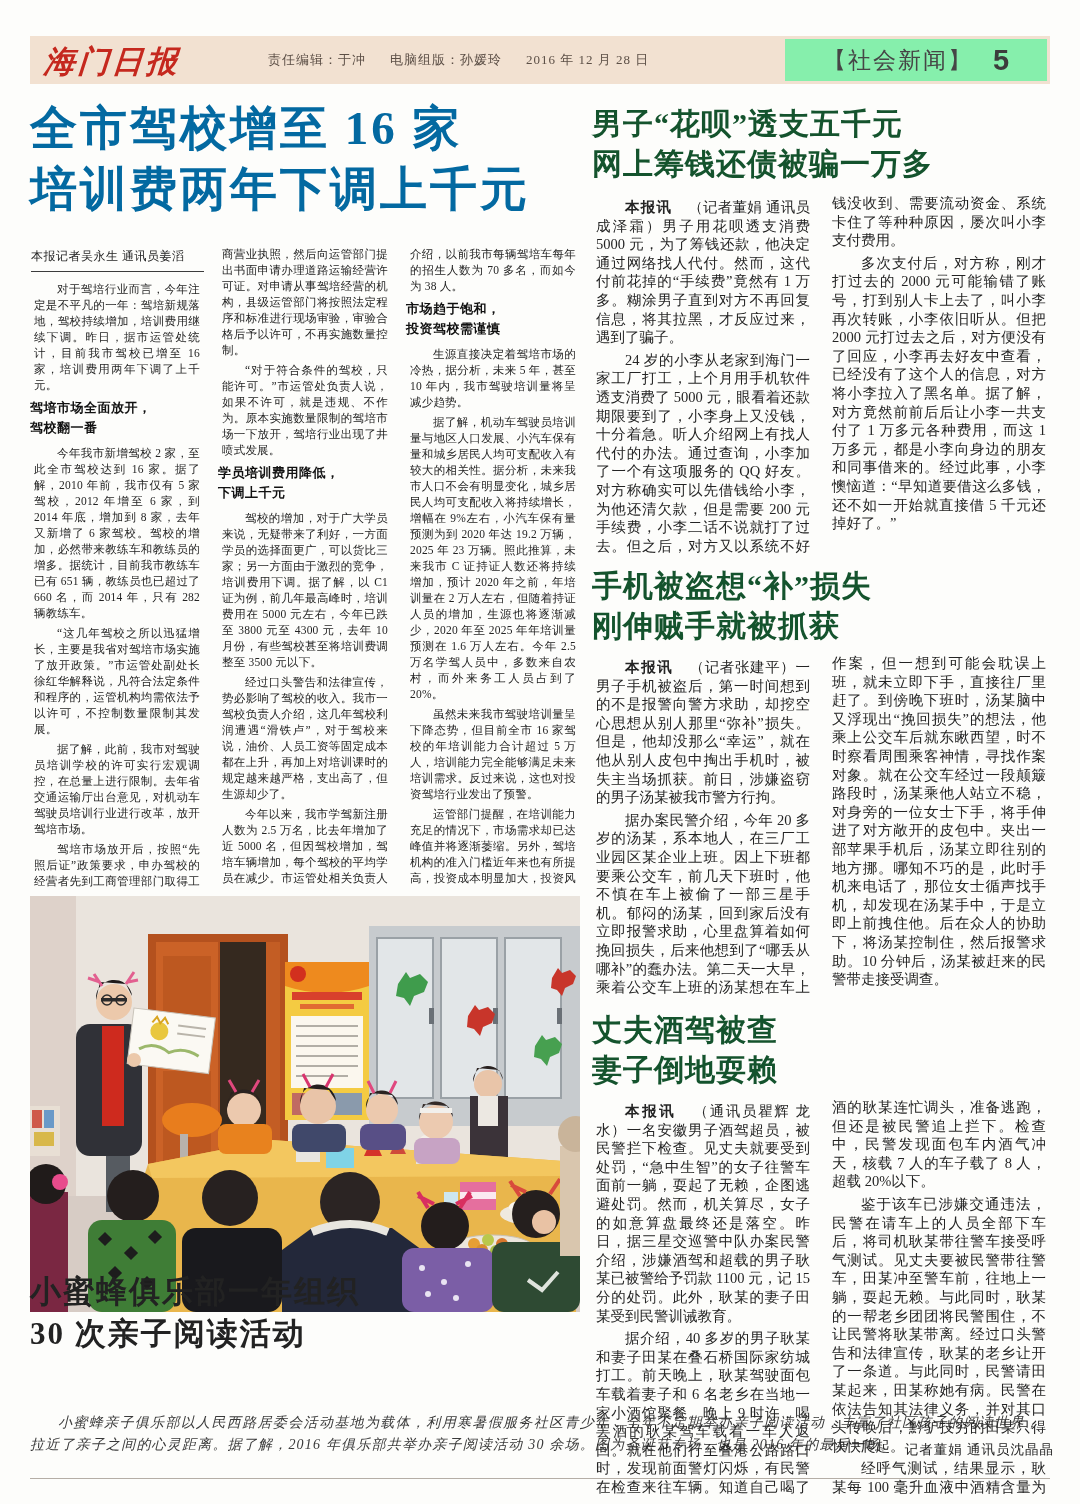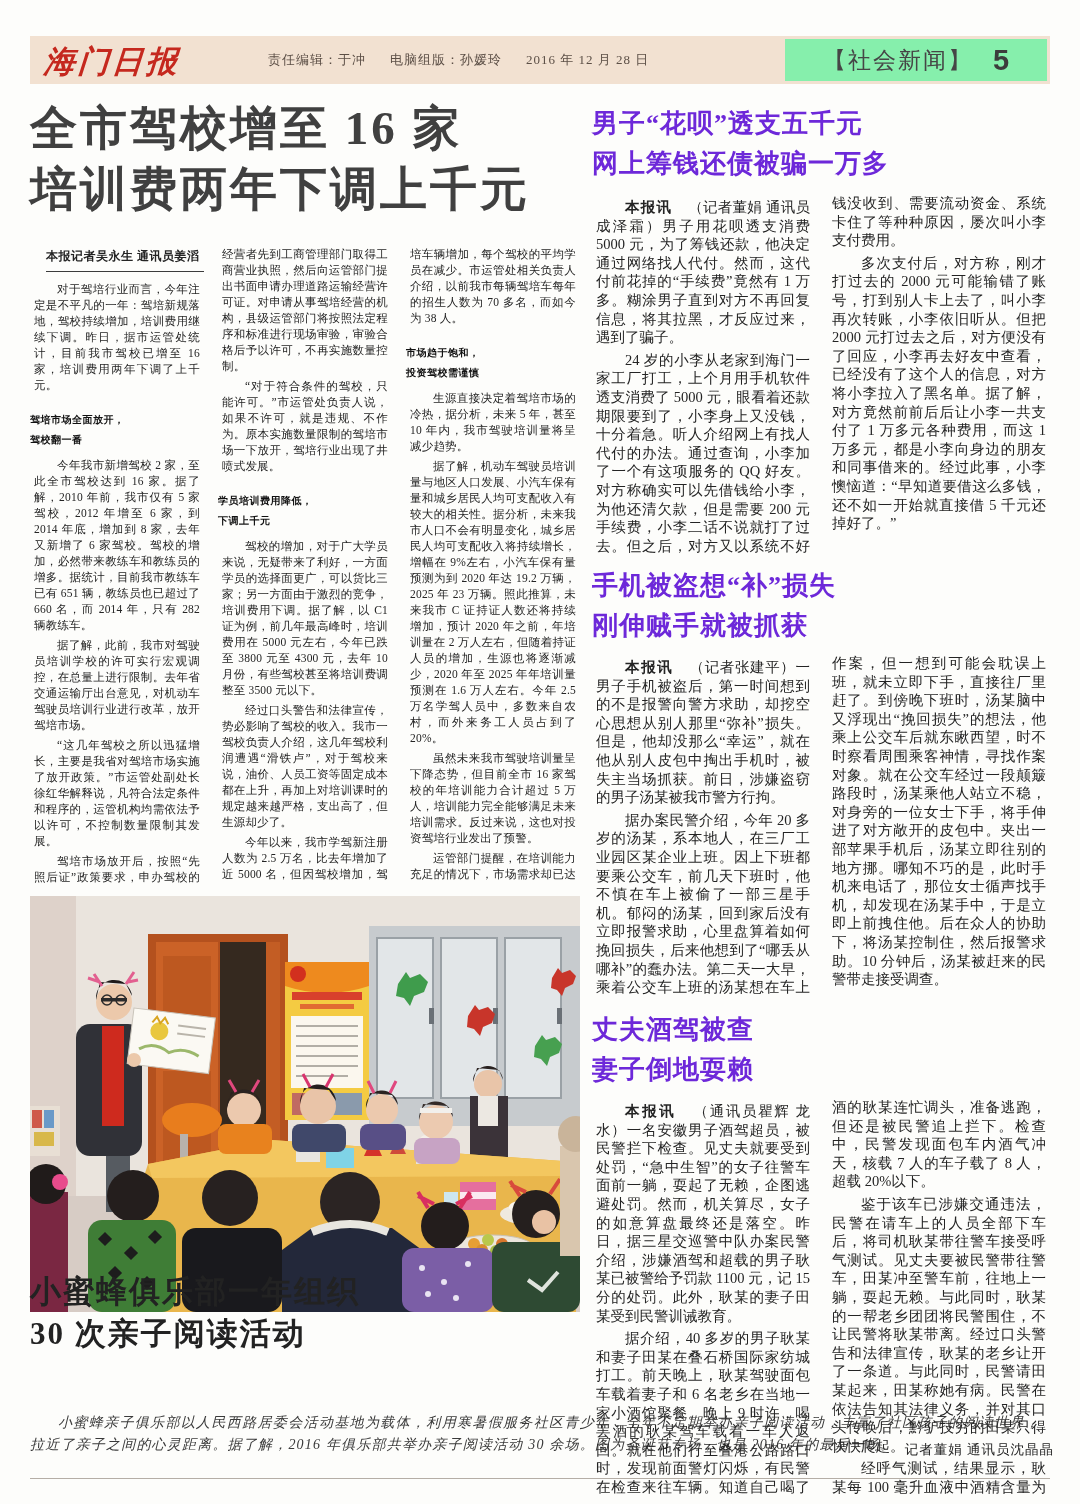--- a/index.html
+++ b/index.html
@@ -12,47 +12,47 @@
         color:#c5281e;letter-spacing:3px;transform:skewX(-4deg);}
   .mast-meta{position:absolute;left:238px;top:0;height:48px;display:flex;align-items:center;
         gap:24px;font-size:13px;color:#5c4f46;letter-spacing:1px;}
   .section-box{position:absolute;right:3px;top:3px;bottom:3px;width:262px;background:#86efac;
         display:flex;align-items:center;justify-content:center;gap:20px;}
   .section-name{font-size:23px;color:#464646;letter-spacing:2px;}
   .page-num{font-size:29px;font-weight:bold;color:#3c3c3c;font-family:"Liberation Sans",sans-serif;}
 
   
   .lead-title{position:absolute;left:30px;top:98px;width:552px;font-size:47px;font-weight:bold;
-        line-height:61px;letter-spacing:3px;color:#404040;}
+        line-height:61px;letter-spacing:3px;color:#0369a1;}
   .lead-body{position:absolute;left:30px;top:246px;width:550px;height:648px;
         column-count:3;column-gap:14px;column-fill:auto;overflow:hidden;
         font-size:11.5px;line-height:16px;text-align:justify;color:#242424;letter-spacing:.2px;}
-  .byline{font-size:12px;font-weight:bold;padding:2px 0 7px 0;border-bottom:1.5px solid #3c3c3c;
-        margin:0 0 9px 16px;letter-spacing:.5px;}
+  .byline{font-size:12px;font-weight:normal;padding:2px 0 7px 0;border-bottom:1.5px solid #3c3c3c;
+        margin:0 0 9px 1px;letter-spacing:.5px;}
   .para{margin:4px;text-indent:2em;}
-  .subhead{font-weight:bold;font-size:10px;line-height:20px;margin:17px 0 7px 0;
+  .subhead{font-weight:bold;font-size:13px;line-height:20px;margin:5px 0 7px 0;
         white-space:pre-line;color:#111;letter-spacing:.5px;}
   .wire{font-weight:bold;letter-spacing:1px;}
 
   
   .photo{position:absolute;left:30px;top:896px;width:550px;height:416px;background:#e8e2da;overflow:hidden;}
   .photo svg{display:block;}
 
   
   .cap-title{position:absolute;left:30px;top:1271px;width:552px;font-size:31px;font-weight:600;
         line-height:42px;letter-spacing:2px;color:#222;}
   .cap-text{position:absolute;left:30px;top:1412px;width:1010px;font-size:14px;line-height:22px;
         color:#3a3a3a;font-style:italic;letter-spacing:1.2px;text-align:justify;text-indent:2em;}
   .cap-credit{position:absolute;left:444px;top:1441px;width:610px;text-align:right;font-size:13.5px;
         color:#222;letter-spacing:1px;}
   .bottom-rule{position:absolute;left:30px;top:1478px;width:1020px;height:0;border-top:1px solid #b5aea6;}
 
   
-  .r-title{position:absolute;left:592px;width:458px;font-size:26px;font-weight:bold;line-height:40px;
-        letter-spacing:1px;color:#6d28d9;}
+  .r-title{position:absolute;left:592px;width:458px;font-size:30px;font-weight:bold;line-height:40px;
+        letter-spacing:1px;color:#14532d;}
   .r-body{position:absolute;left:592px;width:458px;column-count:2;column-gap:14px;column-fill:auto;
         overflow:hidden;font-size:14.5px;line-height:18.6px;text-align:justify;color:#242424;}
   #a2-title{top:104px;} #a2-body{top:194px;height:366px;}
   #a3-title{top:566px;} #a3-body{top:654px;height:350px;}
   #a4-title{top:1010px;} #a4-body{top:1098px;height:400px;}
 </style>
 </head>
 <body>
 
 <div class="page">
@@ -72,22 +72,22 @@
 
   <div class="lead-title" style="white-space:pre-line">全市驾校增至 16 家
 培训费两年下调上千元</div>
   <div class="lead-body">
     <div class="byline">本报记者吴永生 通讯员姜滔</div>
     <div>
         <p class="para">对于驾培行业而言，今年注定是不平凡的一年：驾培新规落地，驾校持续增加，培训费用继续下调。昨日，据市运管处统计，目前我市驾校已增至 16 家，培训费用两年下调了上千元。</p>
         <div class="subhead">驾培市场全面放开，
 驾校翻一番</div>
         <p class="para">今年我市新增驾校 2 家，至此全市驾校达到 16 家。据了解，2010 年前，我市仅有 5 家驾校，2012 年增至 6 家，到 2014 年底，增加到 8 家，去年又新增了 6 家驾校。驾校的增加，必然带来教练车和教练员的增多。据统计，目前我市教练车已有 651 辆，教练员也已超过了 660 名，而 2014 年，只有 282 辆教练车。</p>
+        <p class="para">“这几年驾校之所以迅猛增长，主要是我省对驾培市场实施了放开政策。”市运管处副处长徐红华解释说，凡符合法定条件和程序的，运管机构均需依法予以许可，不控制数量限制其发展。</p>
         <p class="para">据了解，此前，我市对驾驶员培训学校的许可实行宏观调控，在总量上进行限制。去年省交通运输厅出台意见，对机动车驾驶员培训行业进行改革，放开驾培市场。</p>
-        <p class="para">“这几年驾校之所以迅猛增长，主要是我省对驾培市场实施了放开政策。”市运管处副处长徐红华解释说，凡符合法定条件和程序的，运管机构均需依法予以许可，不控制数量限制其发展。</p>
         <p class="para">驾培市场放开后，按照“先照后证”政策要求，申办驾校的经营者先到工商管理部门取得工商营业执照，然后向运管部门提出书面申请办理道路运输经营许可证。对申请从事驾培经营的机构，县级运管部门将按照法定程序和标准进行现场审验，审验合格后予以许可，不再实施数量控制。</p>
         <p class="para">“对于符合条件的驾校，只能许可。”市运管处负责人说，如果不许可，就是违规、不作为。原本实施数量限制的驾培市场一下放开，驾培行业出现了井喷式发展。</p>
         <div class="subhead">学员培训费用降低，
 下调上千元</div>
         <p class="para">驾校的增加，对于广大学员来说，无疑带来了利好，一方面学员的选择面更广，可以货比三家；另一方面由于激烈的竞争，培训费用下调。据了解，以 C1 证为例，前几年最高峰时，培训费用在 5000 元左右，今年已跌至 3800 元至 4300 元，去年 10 月份，有些驾校甚至将培训费调整至 3500 元以下。</p>
         <p class="para">经过口头警告和法律宣传，势必影响了驾校的收入。我市一驾校负责人介绍，这几年驾校利润遭遇“滑铁卢”，对于驾校来说，油价、人员工资等固定成本都在上升，再加上对培训课时的规定越来越严格，支出高了，但生源却少了。</p>
         <p class="para">今年以来，我市学驾新注册人数为 2.5 万名，比去年增加了近 5000 名，但因驾校增加，驾培车辆增加，每个驾校的平均学员在减少。市运管处相关负责人介绍，以前我市每辆驾培车每年的招生人数为 70 多名，而如今为 38 人。</p>
         <div class="subhead">市场趋于饱和，
 投资驾校需谨慎</div>
         <p class="para">生源直接决定着驾培市场的冷热，据分析，未来 5 年，甚至 10 年内，我市驾驶培训量将呈减少趋势。</p>

